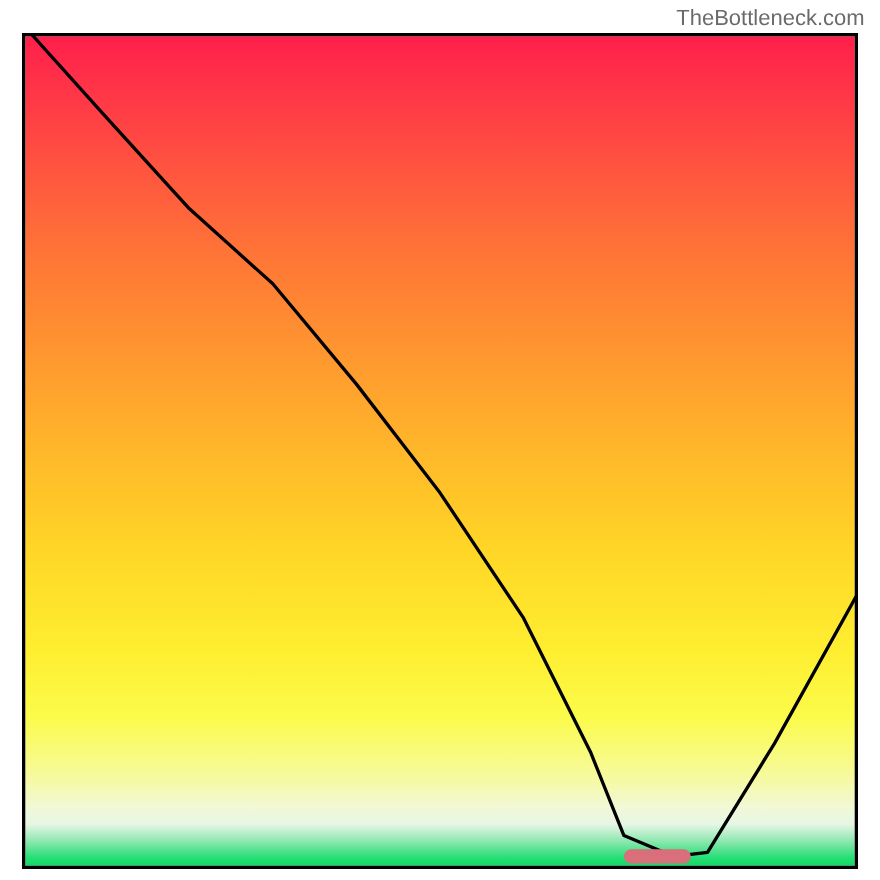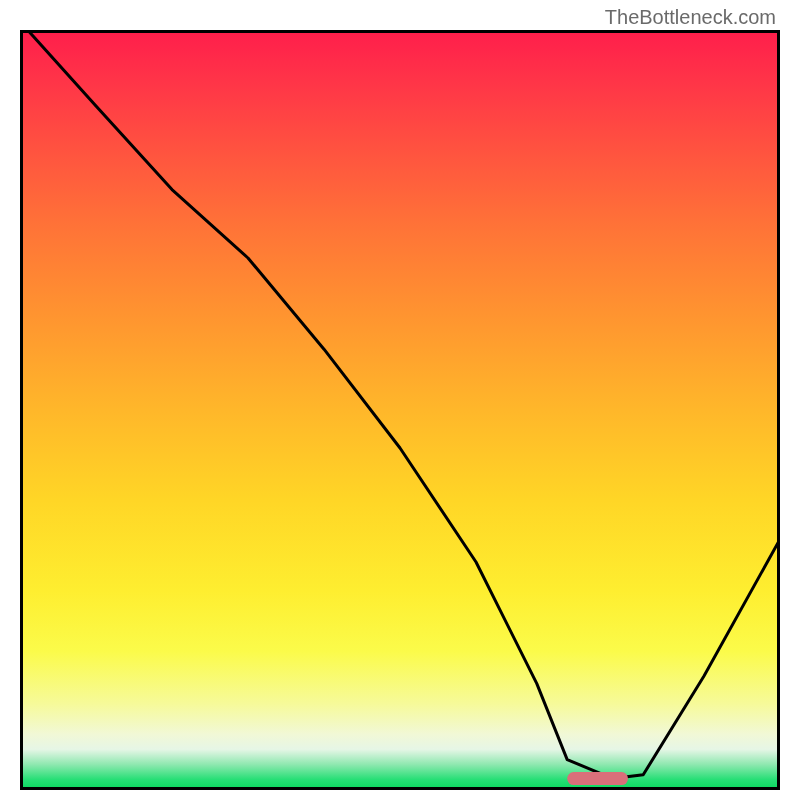--- a/index.html
+++ b/index.html
@@ -14,21 +14,21 @@
 
   .container {
     position: relative;
     width: 800px;
     height: 800px;
   }
 
   .watermark {
     position: absolute;
     top: 6px;
-    right: 24px;
+    right: 14px;
     color: #6a6a6a;
     font-size: 20px;
     font-weight: 500;
     z-index: 10;
   }
 
   .plot-area {
     position: absolute;
     left: 20px;
     top: 30px;

